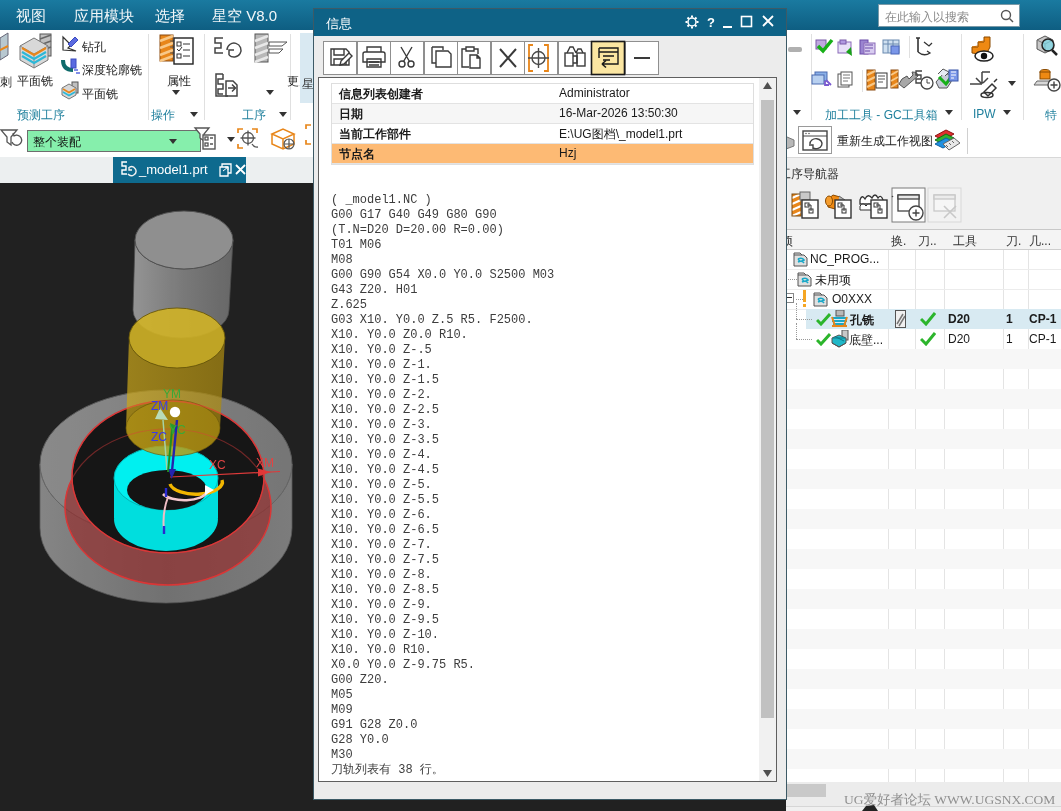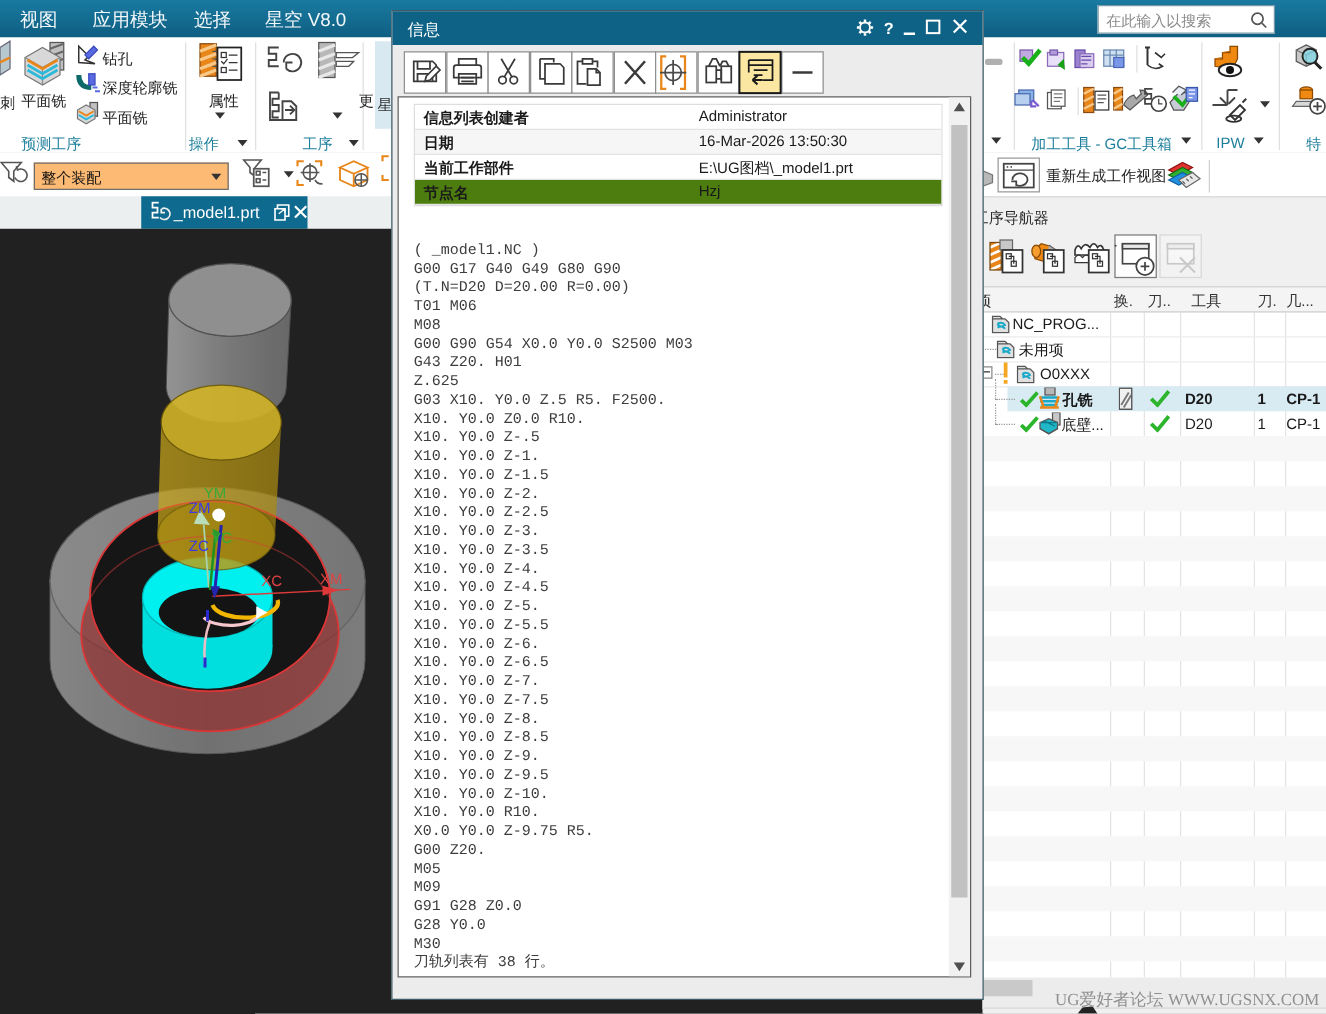--- a/index.html
+++ b/index.html
@@ -236,21 +236,21 @@
    <ellipse cx="8" cy="4" rx="5" ry="2.5" fill="#ef8912" stroke="#8a4a00"></ellipse>
         <rect x="3" y="4" width="10" height="7" fill="#ef8912" stroke="#8a4a00"></rect>
    <path d="M0 13 h16 l3 4 h-22 Z" fill="#d8d8d8" stroke="#666"></path>
    <circle cx="17" cy="17" r="6" fill="#fff" stroke="#444" stroke-width="1.4"></circle>
         <path d="M17 13.5 v7 M13.5 17 h7" stroke="#444" stroke-width="1.4"></path>
   </g>
  </svg>
 </div>
 
 <div id="row2" class="abs">
- <div style="position:absolute;left:27px;top:8px;width:156px;height:22px;border:1px solid #6e6e6e;background:#fdba74;box-sizing:border-box;">
+ <div style="position:absolute;left:27px;top:8px;width:174px;height:22px;border:1px solid #6e6e6e;background:#86efac;box-sizing:border-box;">
    <span style="position:absolute;left:5px;top:3px;font-size:12px;color:#111;">整个装配</span>
    <div class="dna" style="left:141px;top:8px;"></div>
  </div>
 
  <div style="position:absolute;left:798px;top:4px;width:34px;height:28px;border:1px solid #9a9a9a;background:#fff;box-sizing:border-box;"></div>
  <span style="position:absolute;left:837px;top:11px;font-size:12px;color:#222;">重新生成工作视图</span>
  <div style="position:absolute;left:967px;top:6px;width:1px;height:26px;background:#d0d0d0;"></div>
  <svg width="1061" height="35" style="position:absolute;left:0;top:0;">
   <g stroke="#555" fill="none" stroke-width="1.3">
    <path d="M1 8 h16 l-6 7 v8 l-4 -3 v-5 Z" fill="#fff"></path>
@@ -601,21 +601,21 @@
           <i>Administrator</i>
         </div>
    <div class="r" style="background:#f6f6f6;">
           <b>日期</b>
           <i>16-Mar-2026 13:50:30</i>
         </div>
    <div class="r" style="background:#fff;">
           <b>当前工作部件</b>
           <i>E:\UG图档\_model1.prt</i>
         </div>
-   <div class="r" style="background:#4d7c0f;">
+   <div class="r" style="background:#fdba74;">
           <b>节点名</b>
           <i>Hzj</i>
         </div>
   </div>
   <div id="nclist">( _model1.NC )
 G00 G17 G40 G49 G80 G90
 (T.N=D20 D=20.00 R=0.00)
 T01 M06
 M08
 G00 G90 G54 X0.0 Y0.0 S2500 M03

